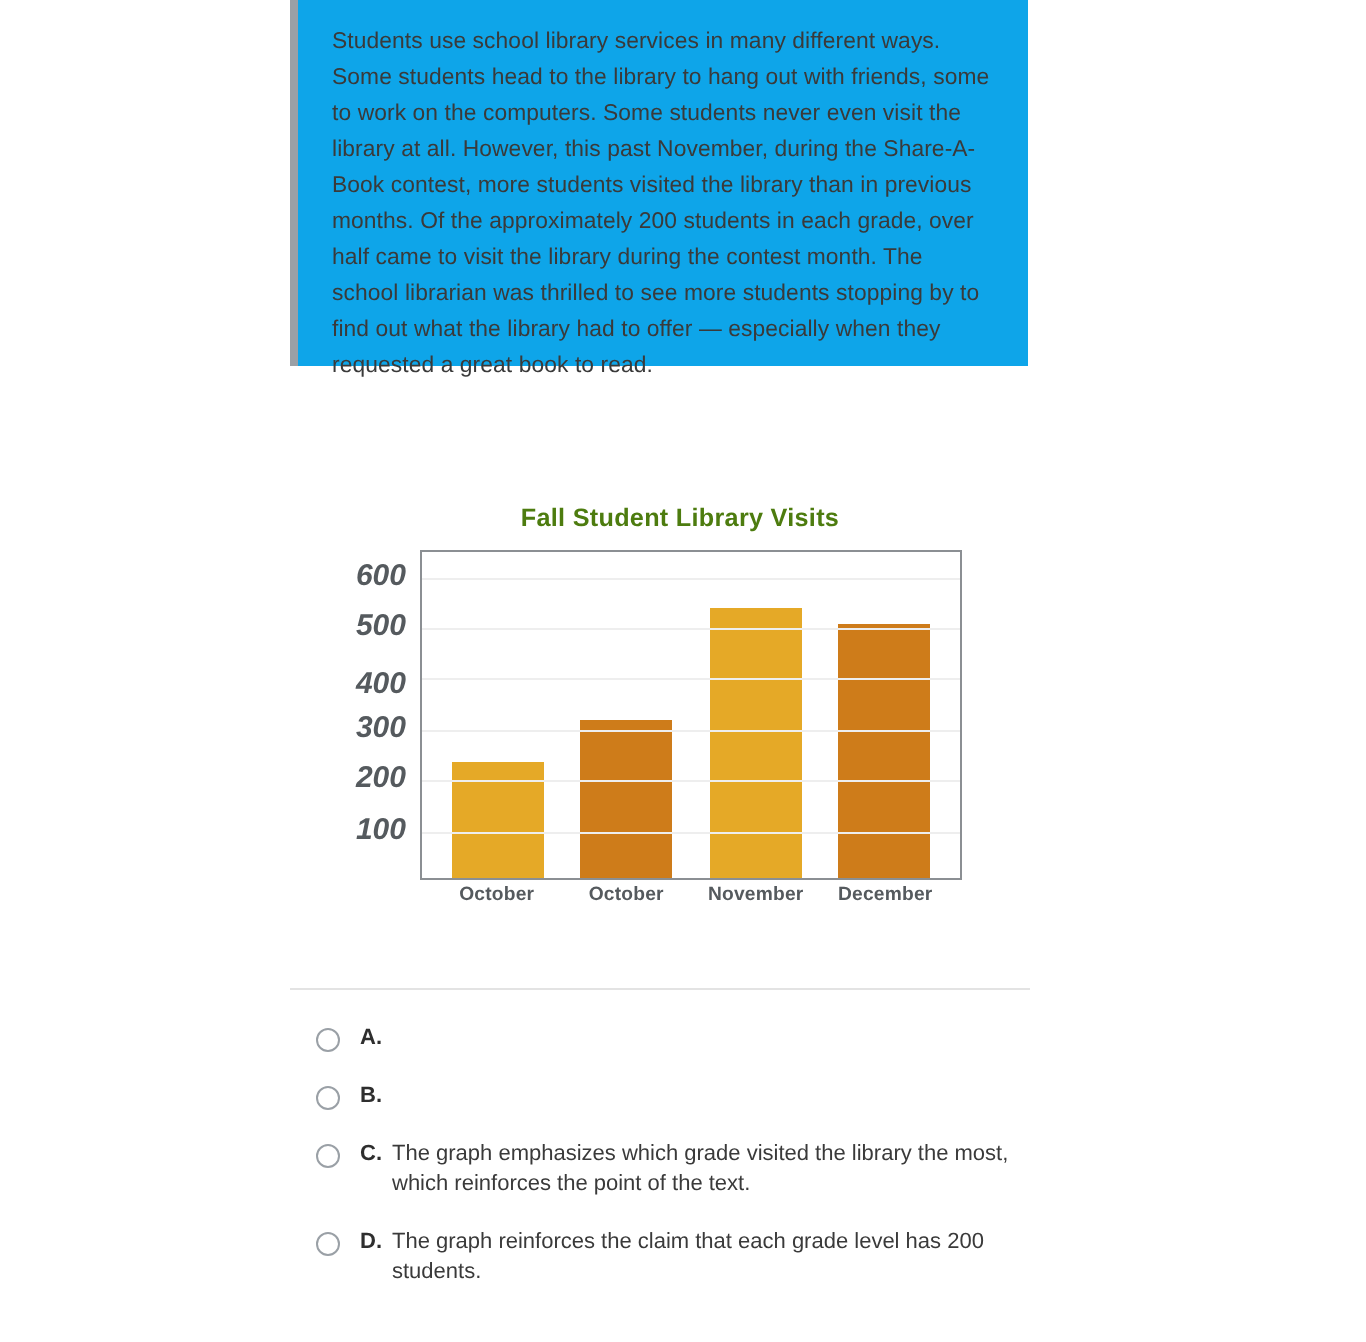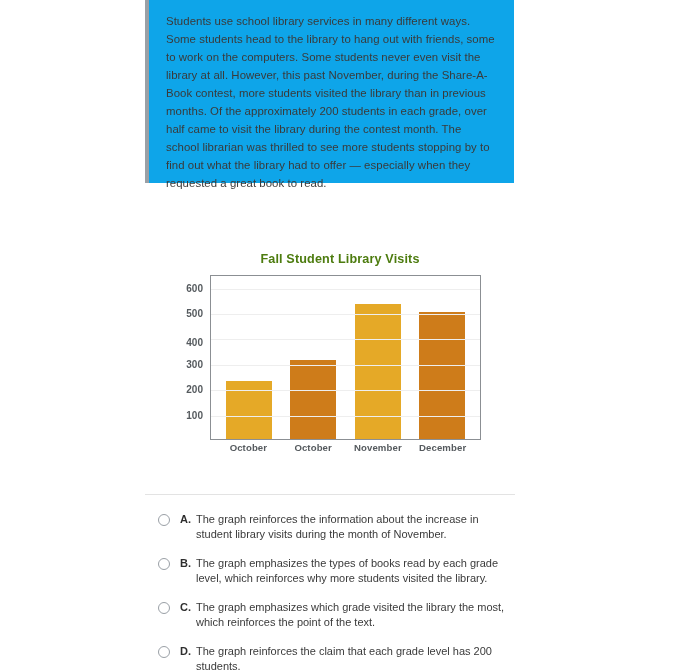--- a/index.html
+++ b/index.html
@@ -79,25 +79,26 @@
   .y-axis {
     position: absolute;
     left: 0;
     top: 0;
     width: 28px;
     height: 165px;
   }
   .y-tick {
     position: absolute;
     right: 4px;
-    font-size: 10px;
+    font-size: 15px;
     font-weight: bold;
     color: #555a5e;
     transform: translateY(-50%);
     white-space: nowrap;
+    font-style: italic;
   }
   .plot-area {
     position: absolute;
     left: 31px;
     top: 0;
     width: 271px;
     height: 165px;
     border: 1.5px solid #8b8f93;
     background: #ffffff;
     overflow: hidden;
@@ -243,26 +244,24 @@
         </div>
     </div>
   </div>
 
   <div class="divider"></div>
 
   <div class="options">
       <div class="option">
         <div class="radio"></div>
         <div class="option-letter">A.</div>
-        <div class="option-text">The graph reinforces the information about the increase in student library visits during the month of November.</div>
       </div>
       <div class="option">
         <div class="radio"></div>
         <div class="option-letter">B.</div>
-        <div class="option-text">The graph emphasizes the types of books read by each grade level, which reinforces why more students visited the library.</div>
       </div>
       <div class="option">
         <div class="radio"></div>
         <div class="option-letter">C.</div>
         <div class="option-text">The graph emphasizes which grade visited the library the most, which reinforces the point of the text.</div>
       </div>
       <div class="option">
         <div class="radio"></div>
         <div class="option-letter">D.</div>
         <div class="option-text">The graph reinforces the claim that each grade level has 200 students.</div>

